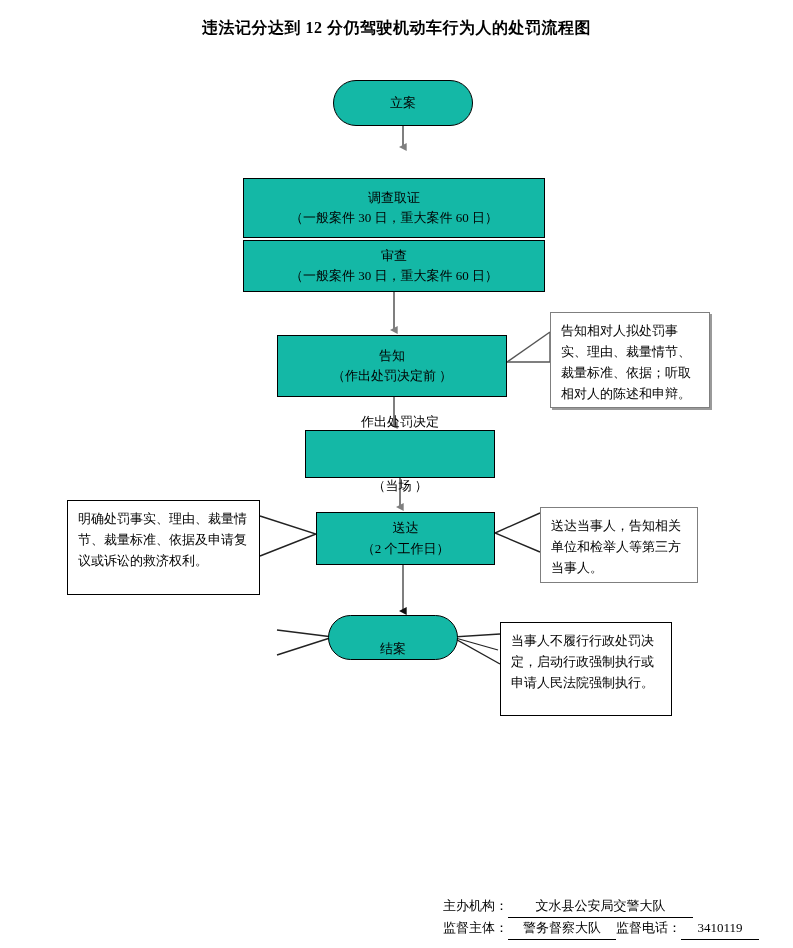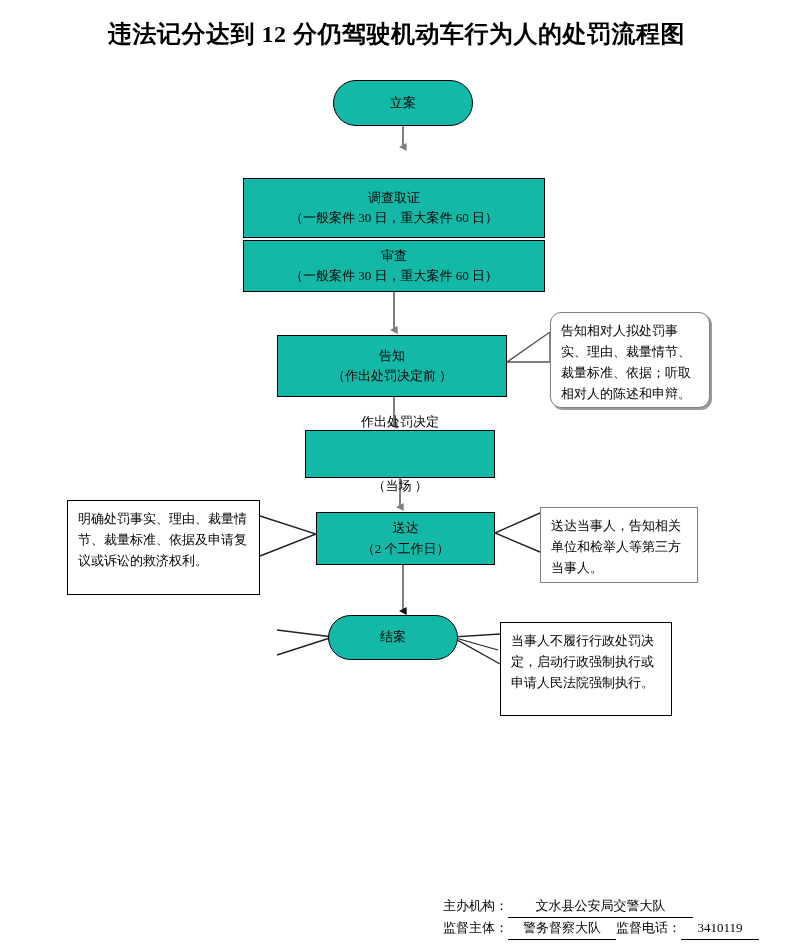--- a/index.html
+++ b/index.html
@@ -27,21 +27,21 @@
     width: 793px;
     height: 948px;
     pointer-events: none;
   }
   .title {
     position: absolute;
     left: 0;
     top: 18px;
     width: 793px;
     text-align: center;
-    font-size: 24px;
+    font-size: 16px;
     font-weight: bold;
     letter-spacing: 0.5px;
     font-family: "Liberation Serif", "DejaVu Serif", serif;
   }
   .node {
     position: absolute;
     box-sizing: border-box;
     border: 1px solid #000000;
     background: #14b8a6;
     display: flex;
@@ -154,25 +154,25 @@
   <div class="node" style="left:305px; top:430px; width:190px; height:48px;gap:44px;">
     <span class="l1">作出处罚决定</span>
     <span class="l2">（当场 ）</span>
   </div>
 
   <div class="node" style="left:316px; top:512px; width:179px; height:53px;">
     <span class="l1">送达</span>
     <span class="l2">（2 个工作日）</span>
   </div>
 
-  <div class="node rounded" style="left:328px; top:615px; width:130px; height:45px;">
+  <div class="node rounded" style="left:328px; top:615px; width:130px; height:45px;justify-content:flex-end;">
     <span class="l1">结案</span>
   </div>
 
-  <div class="callout gray shadow" style="left:550px; top:312px; width:160px; height:96px;border-radius:11px;">告知相对人拟处罚事实、理由、裁量情节、裁量标准、依据；听取相对人的陈述和申辩。</div>
+  <div class="callout gray shadow" style="left:550px; top:312px; width:160px; height:96px;">告知相对人拟处罚事实、理由、裁量情节、裁量标准、依据；听取相对人的陈述和申辩。</div>
 
   <div class="callout" style="left:67px; top:500px; width:193px; height:95px;">明确处罚事实、理由、裁量情节、裁量标准、依据及申请复议或诉讼的救济权利。</div>
 
   <div class="callout gray" style="left:540px; top:507px; width:158px; height:76px;">送达当事人，告知相关单位和检举人等第三方当事人。</div>
 
 
   <div class="callout" style="left:500px; top:622px; width:172px; height:94px;">当事人不履行行政处罚决定，启动行政强制执行或申请人民法院强制执行。</div>
 
   <div class="footer" style="left:443px; top:896px;">
     <div class="row">

